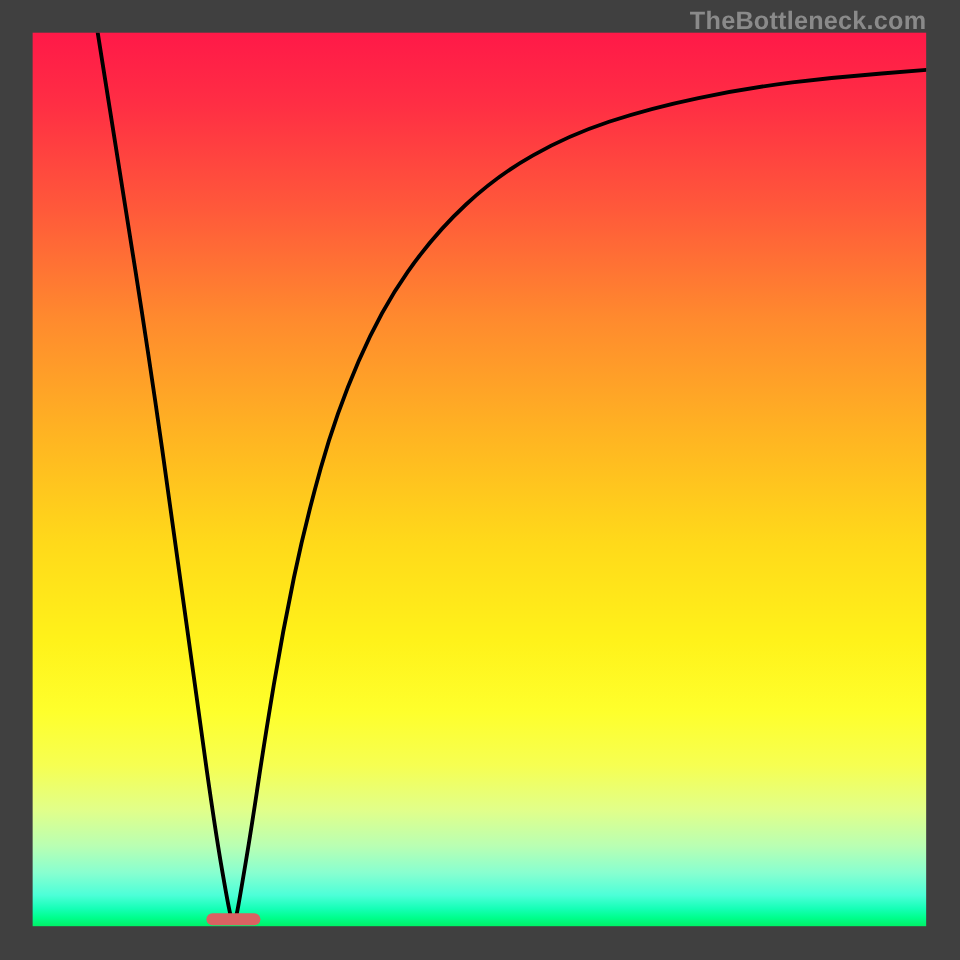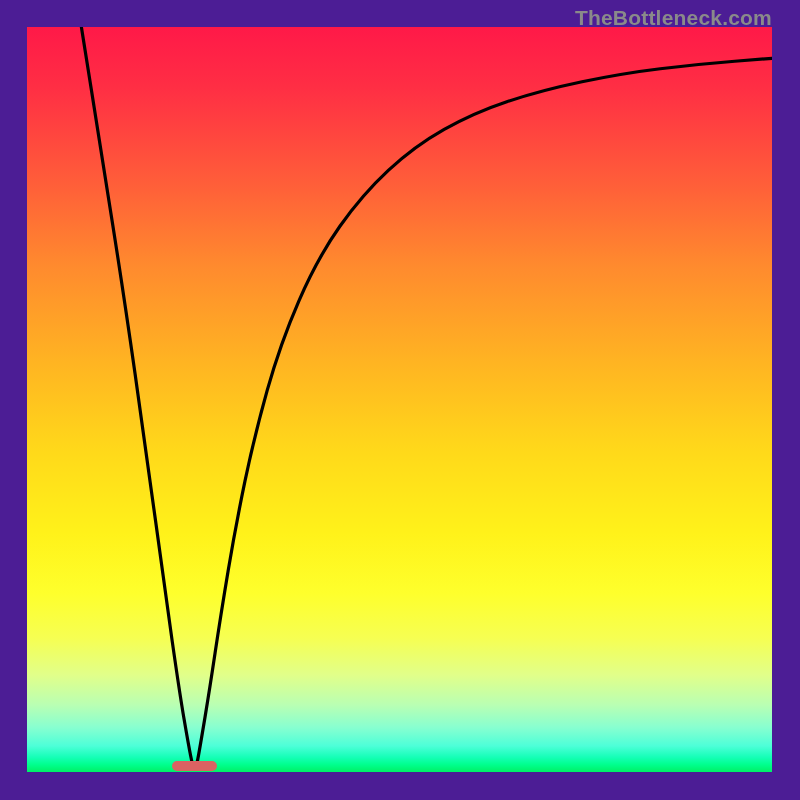--- a/index.html
+++ b/index.html
@@ -7,21 +7,21 @@
     padding: 0;
     width: 800px;
     height: 800px;
     overflow: hidden;
     background: #000;
   }
   .frame {
     position: relative;
     width: 800px;
     height: 800px;
-    background: #4c1d95;
+    background: #404040;
   }
   .plot-area {
     position: absolute;
     left: 27px;
     top: 27px;
     width: 745px;
     height: 745px;
     overflow: hidden;
   }
   .gradient {

